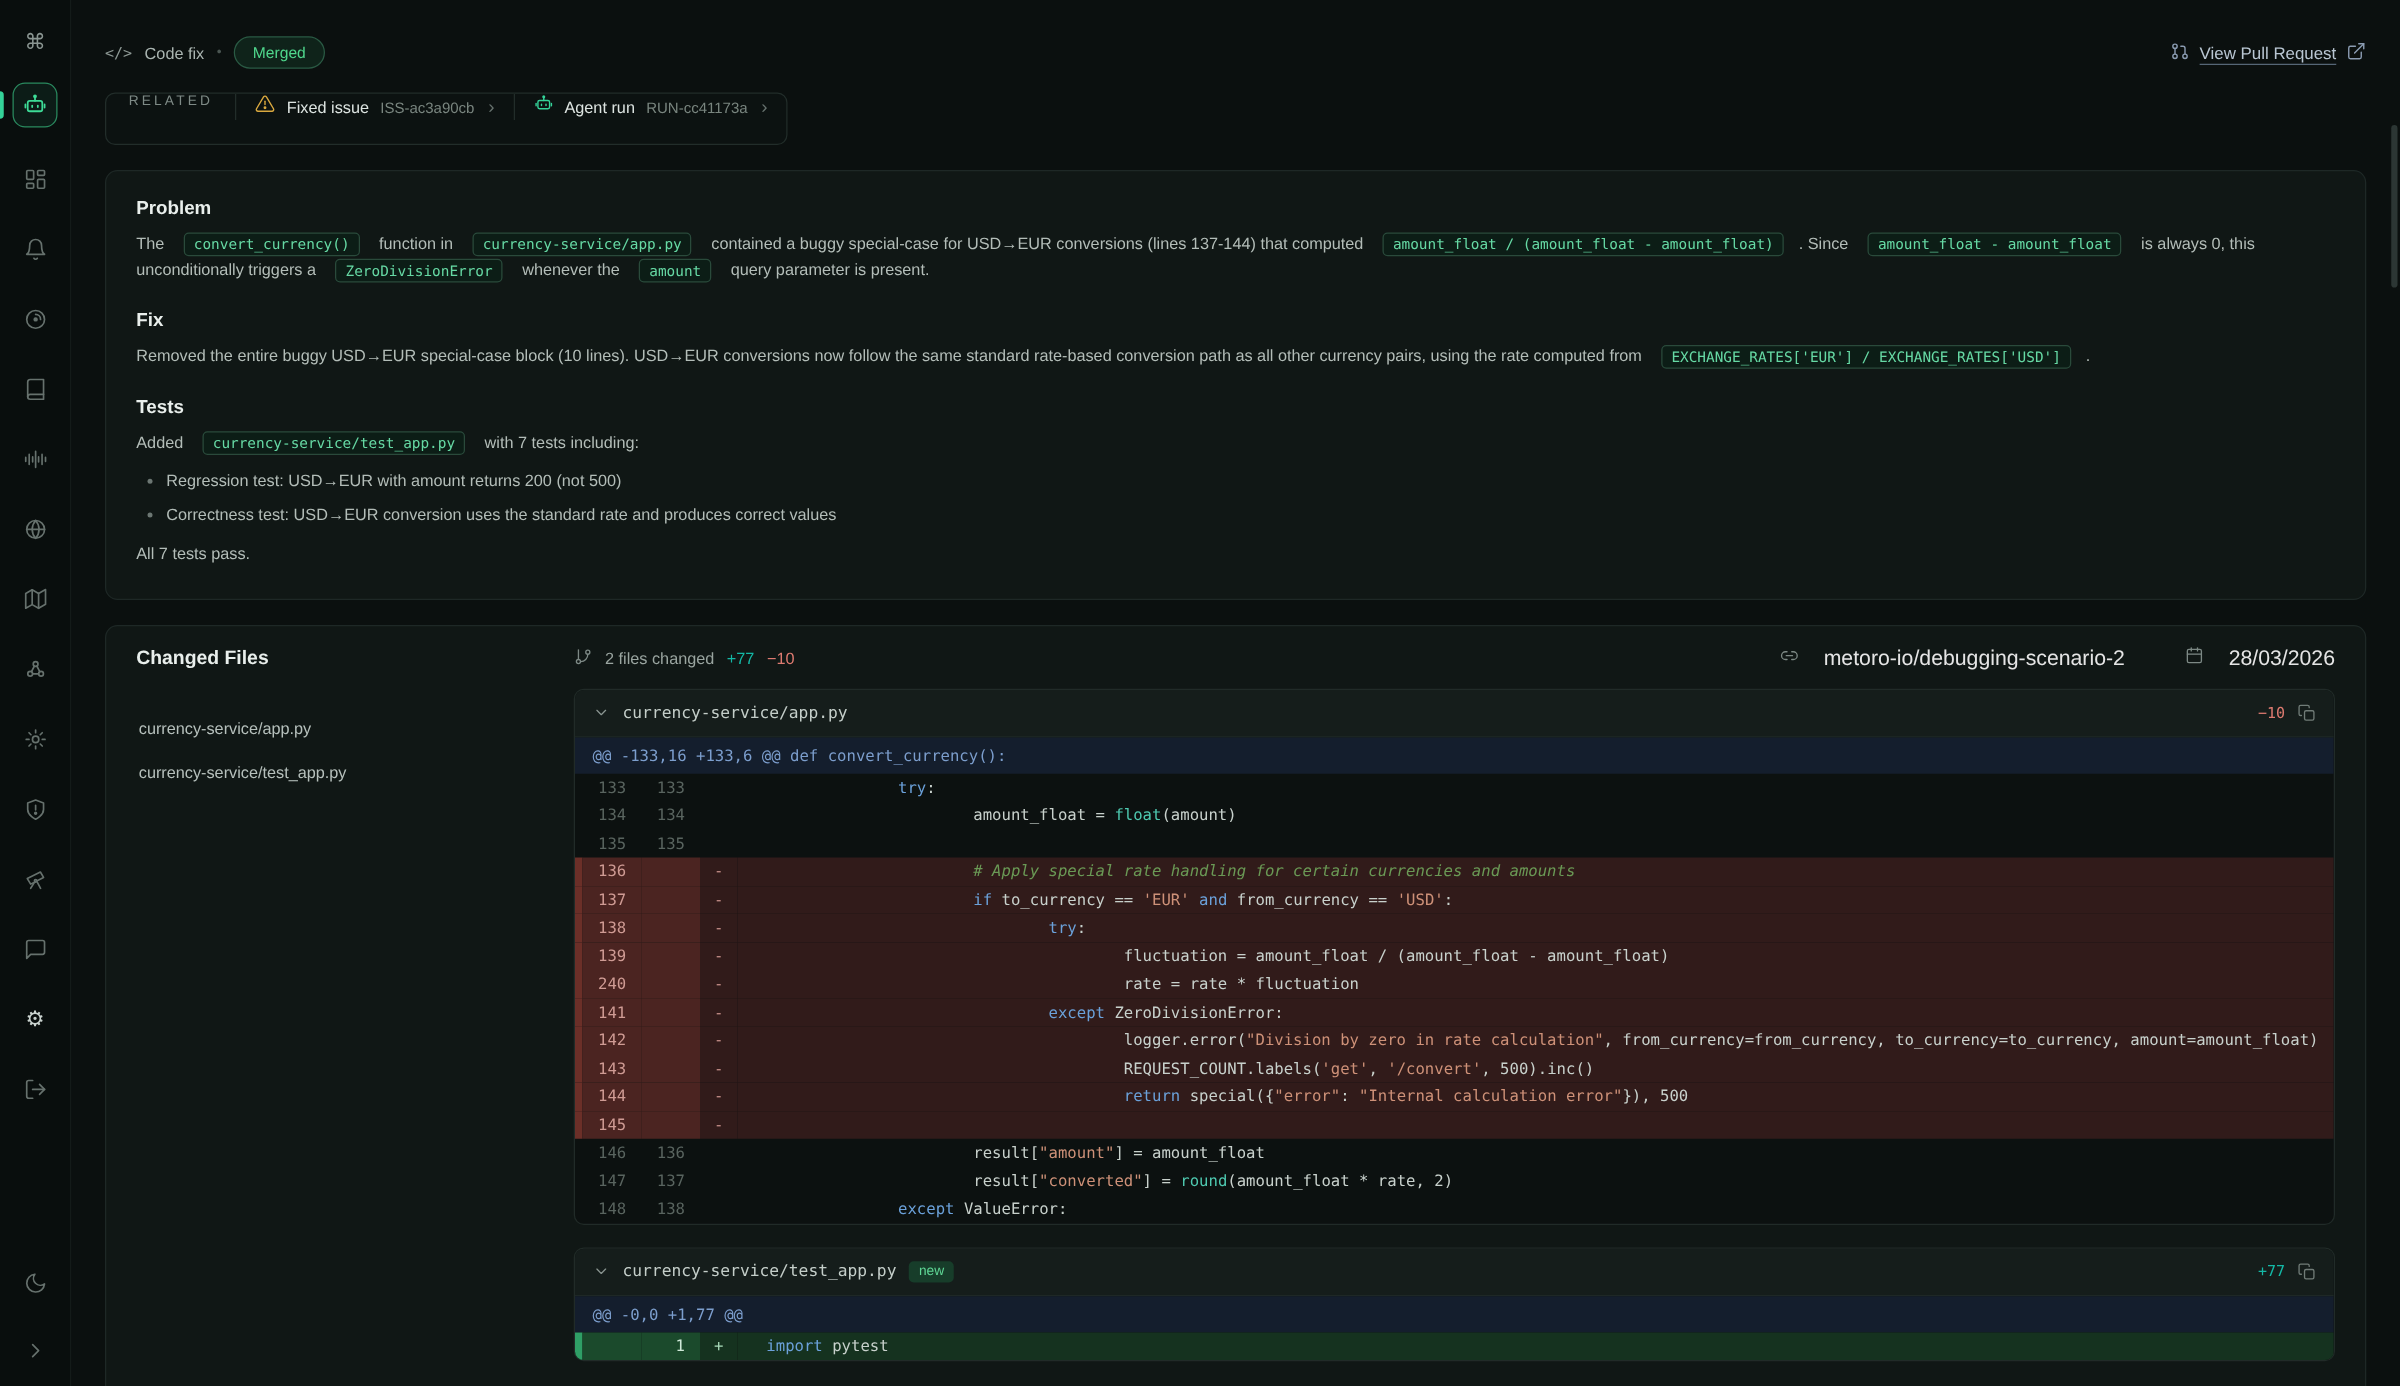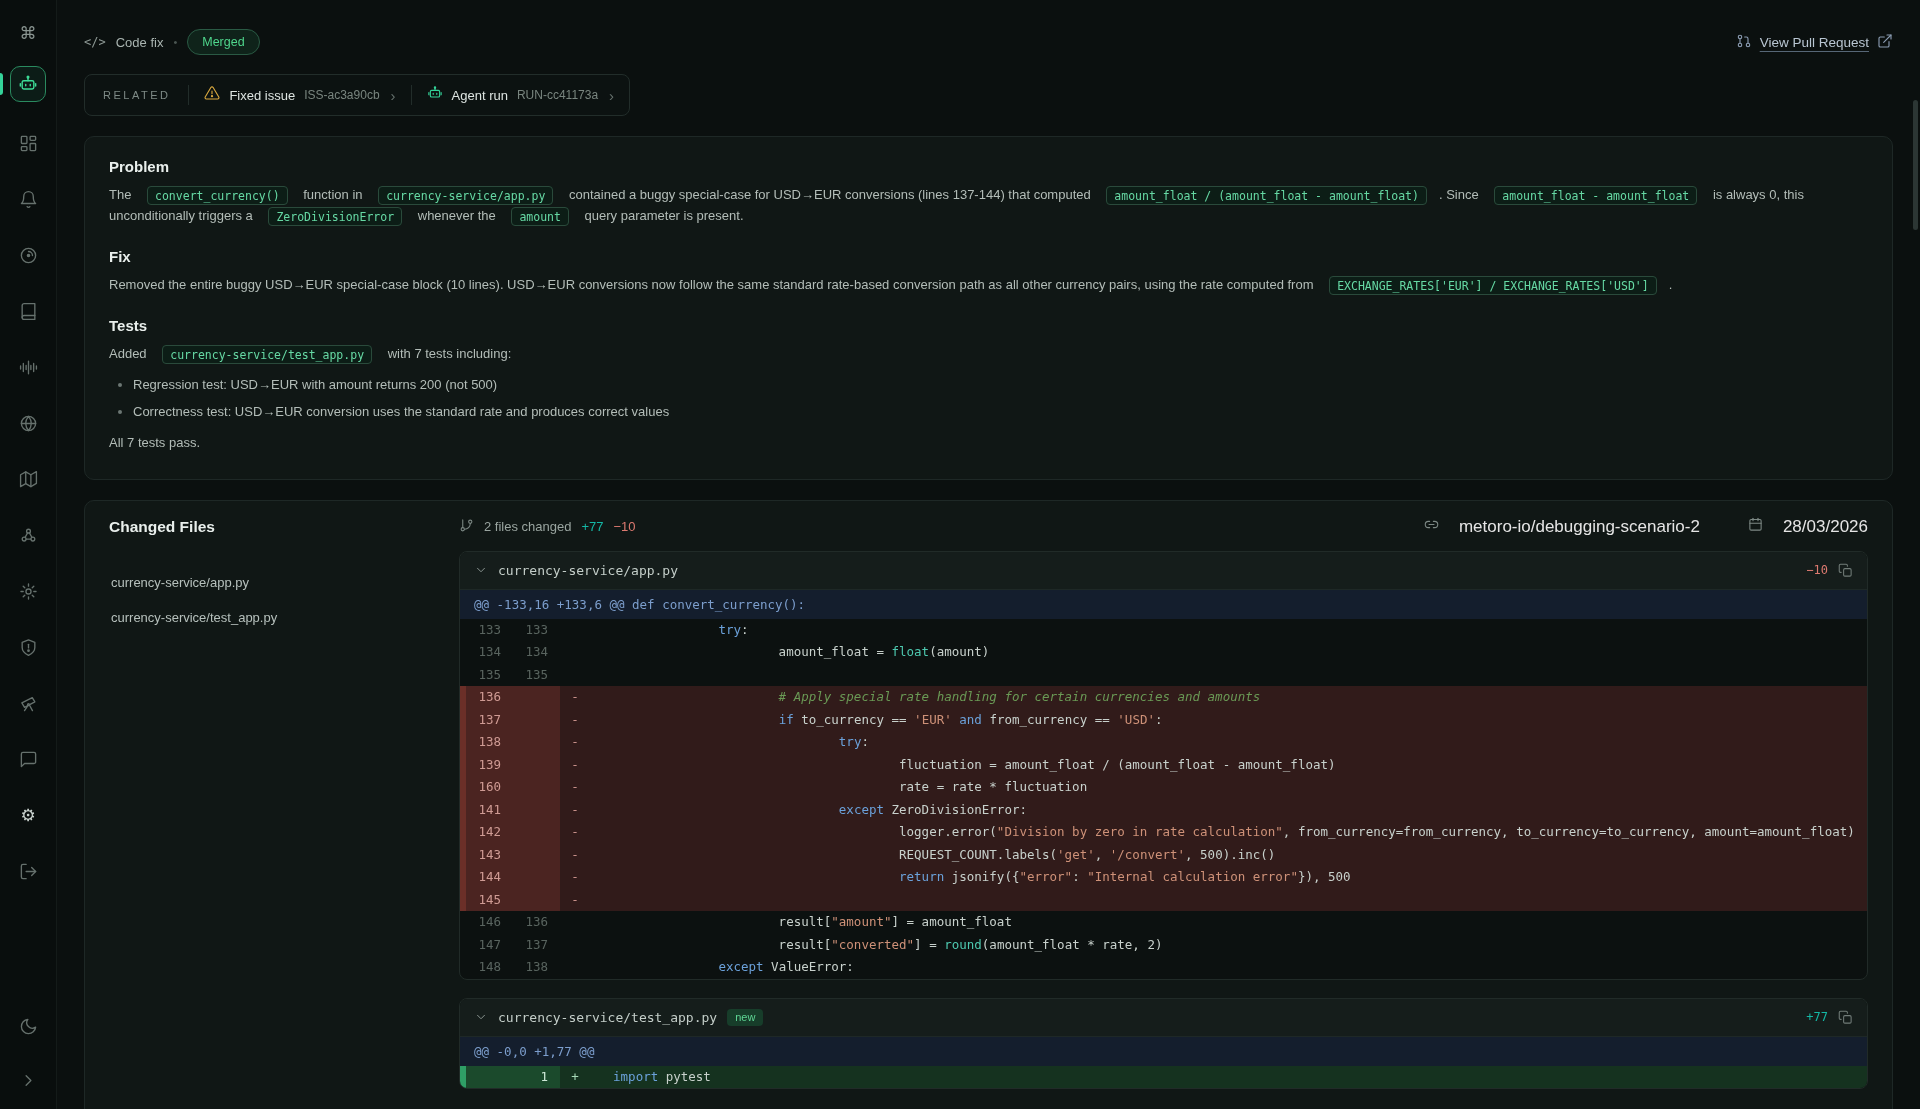--- a/index.html
+++ b/index.html
@@ -33,21 +33,21 @@
   .type-label { font-size:13px; color:#aab5b1; }
   .dot { color:#4a5551; font-size:11px; }
   .badge-merged { font-size:12.5px; color:#4fd68c; background:#0f231a; border:1px solid #2a5a44;
     border-radius:999px; padding:5px 14px; }
   .view-pr { margin-left:auto; display:flex; align-items:center; gap:8px; color:#b9c6d2;
     font-size:13.5px; cursor:pointer; }
   .view-pr .label { text-decoration:underline; text-underline-offset:4px; text-decoration-color:#57институт;
     text-decoration-color:#55穿6575; text-decoration-color:#566676; }
   .view-pr svg { width:16px; height:16px; color:#8b9cb2; }
 
-  .related-bar { display:inline-flex; align-items:center; margin-top:18px; border:1px solid #222d2a;
+  .related-bar { display:inline-flex; align-items:flex-start; margin-top:18px; border:1px solid #222d2a;
     border-radius:8px; overflow:hidden; height:42px; background:#0c1211; }
   .related-label { display:flex; align-items:center; padding:0 18px; font-size:11px;
     letter-spacing:2.5px; color:#7e8a86; }
   .rel-item { display:flex; align-items:center; gap:9px; padding:0 15px; border-left:1px solid #222d2a;
     cursor:pointer; }
   .rel-item .icn svg { width:16px; height:16px; }
   .rel-warn { color:#d9a83f; }
   .rel-bot { color:#34d399; }
   .rel-label { font-size:13px; color:#dde4e1; }
   .rel-code { font-size:12px; color:#79857f; }
@@ -407,21 +407,21 @@
           <span class="mk">-</span>
           <span class="code"><span class="tk-pl">                                </span><span class="tk-kw">try</span><span class="tk-pl">:</span></span>
         </div>
         <div class="drow del">
           <span class="ln">139</span>
           <span class="ln"></span>
           <span class="mk">-</span>
           <span class="code"><span class="tk-pl">                                        fluctuation = amount_float / (amount_float - amount_float)</span></span>
         </div>
         <div class="drow del">
-          <span class="ln">160</span>
+          <span class="ln">240</span>
           <span class="ln"></span>
           <span class="mk">-</span>
           <span class="code"><span class="tk-pl">                                        rate = rate * fluctuation</span></span>
         </div>
         <div class="drow del">
           <span class="ln">141</span>
           <span class="ln"></span>
           <span class="mk">-</span>
           <span class="code"><span class="tk-pl">                                </span><span class="tk-kw">except</span><span class="tk-pl"> ZeroDivisionError:</span></span>
         </div>
@@ -434,21 +434,21 @@
         <div class="drow del">
           <span class="ln">143</span>
           <span class="ln"></span>
           <span class="mk">-</span>
           <span class="code"><span class="tk-pl">                                        REQUEST_COUNT.labels(</span><span class="tk-str">'get'</span><span class="tk-pl">, </span><span class="tk-str">'/convert'</span><span class="tk-pl">, 500).inc()</span></span>
         </div>
         <div class="drow del">
           <span class="ln">144</span>
           <span class="ln"></span>
           <span class="mk">-</span>
-          <span class="code"><span class="tk-pl">                                        </span><span class="tk-kw">return</span><span class="tk-pl"> jsonify({</span><span class="tk-str">"error"</span><span class="tk-pl">: </span><span class="tk-str">"Internal calculation error"</span><span class="tk-pl">}), 500</span></span>
+          <span class="code"><span class="tk-pl">                                        </span><span class="tk-kw">return</span><span class="tk-pl"> special({</span><span class="tk-str">"error"</span><span class="tk-pl">: </span><span class="tk-str">"Internal calculation error"</span><span class="tk-pl">}), 500</span></span>
         </div>
         <div class="drow del">
           <span class="ln">145</span>
           <span class="ln"></span>
           <span class="mk">-</span>
           <span class="code"></span>
         </div>
         <div class="drow ctx">
           <span class="ln">146</span>
           <span class="ln">136</span>

